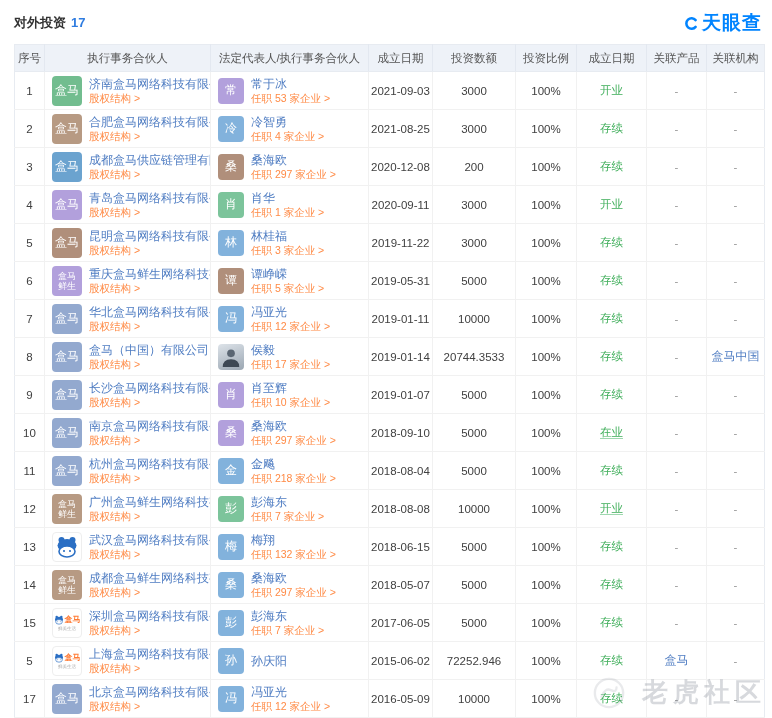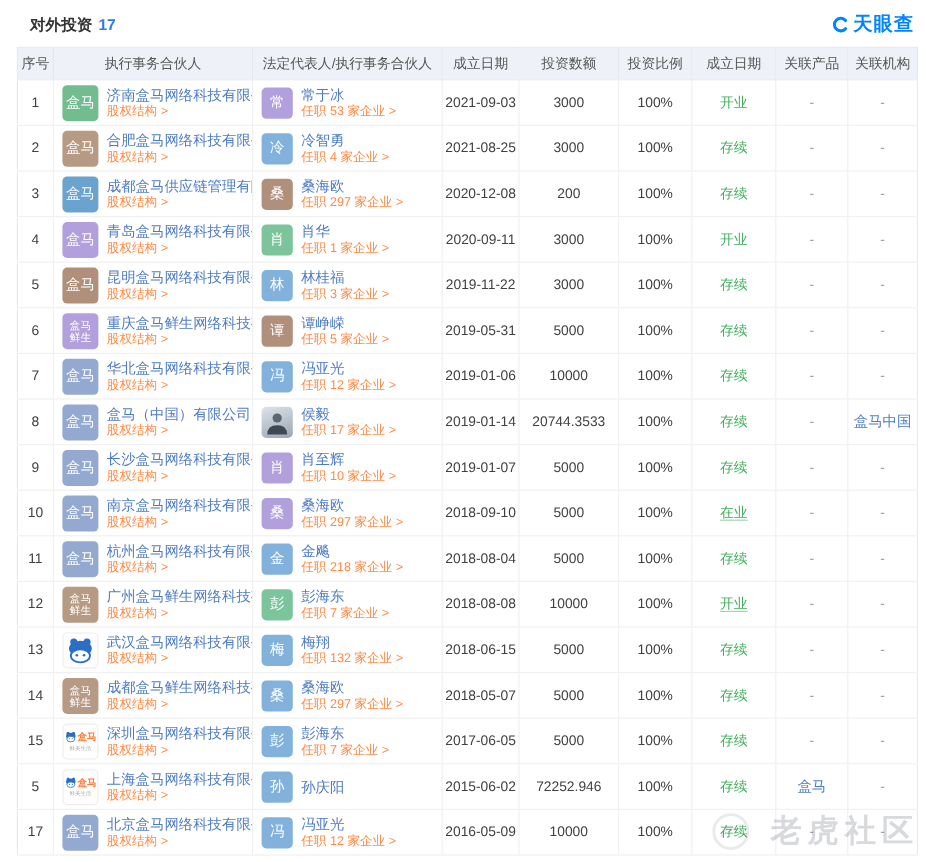--- a/index.html
+++ b/index.html
@@ -1,27 +1,27 @@
 <!DOCTYPE html>
 <html><head>
 <meta charset="utf-8">
 <style>
   * { margin:0; padding:0; box-sizing:border-box; }
   html,body { background:#fff; font-family:"Liberation Sans","DejaVu Sans",sans-serif; }
   .page { position:relative; width:772px; height:718px; background:#fff; overflow:hidden; }
 
   
   .topbar { display:flex; justify-content:space-between; align-items:center;
-            padding:10px 10px 8px 25px; }
+            padding:10px 10px 8px 14px; }
   .title-wrap { display:flex; align-items:baseline; gap:5px; }
   .page-title { font-size:13px; font-weight:bold; color:#333; }
   .inv-count { font-size:13px; font-weight:bold; color:#2f7ce0; }
   .brand { display:flex; align-items:center; gap:3px; }
   .brand svg { width:15px; height:15px; }
-  .brand-text { font-size:16px; font-weight:bold; color:#0084ff; letter-spacing:1px; }
+  .brand-text { font-size:19px; font-weight:bold; color:#0084ff; letter-spacing:1px; }
 
   
   table { width:750px; margin-left:14px; border-collapse:collapse; table-layout:fixed;
           border:1px solid #e7ebf1; }
   thead tr { background:#eef2f8; height:27px; }
   th { font-size:11.5px; font-weight:normal; color:#555; text-align:center;
        border-right:1px solid #e3e8f0; border-bottom:1px solid #e7ebf1; padding:0 2px;
        white-space:nowrap; overflow:hidden; }
   td { border-right:1px solid #f1f1f1; border-bottom:1px solid #f1f1f1;
        font-size:11.5px; color:#404040; text-align:center; vertical-align:middle;
@@ -286,21 +286,21 @@
     </td>
     <td>
       <div class="cellflex">
         <span class="avatar rep-av" style="background: rgb(130, 178, 220);">冯</span>
         <div class="lines">
           <a class="blue-link">冯亚光</a>
           <a class="orange-link">任职 12 家企业 &gt;</a>
         </div>
       </div>
     </td>
-    <td><span>2019-01-06</span></td>
+    <td><span>2019-01-11</span></td>
     <td><span>10000</span></td>
     <td><span>100%</span></td>
     <td><span class="status-green">存续</span></td>
     <td><span class="dash">-</span></td>
     <td><span class="dash">-</span></td>
   </tr>
         <tr>
     <td><span>8</span></td>
     <td>
       <div class="cellflex">

